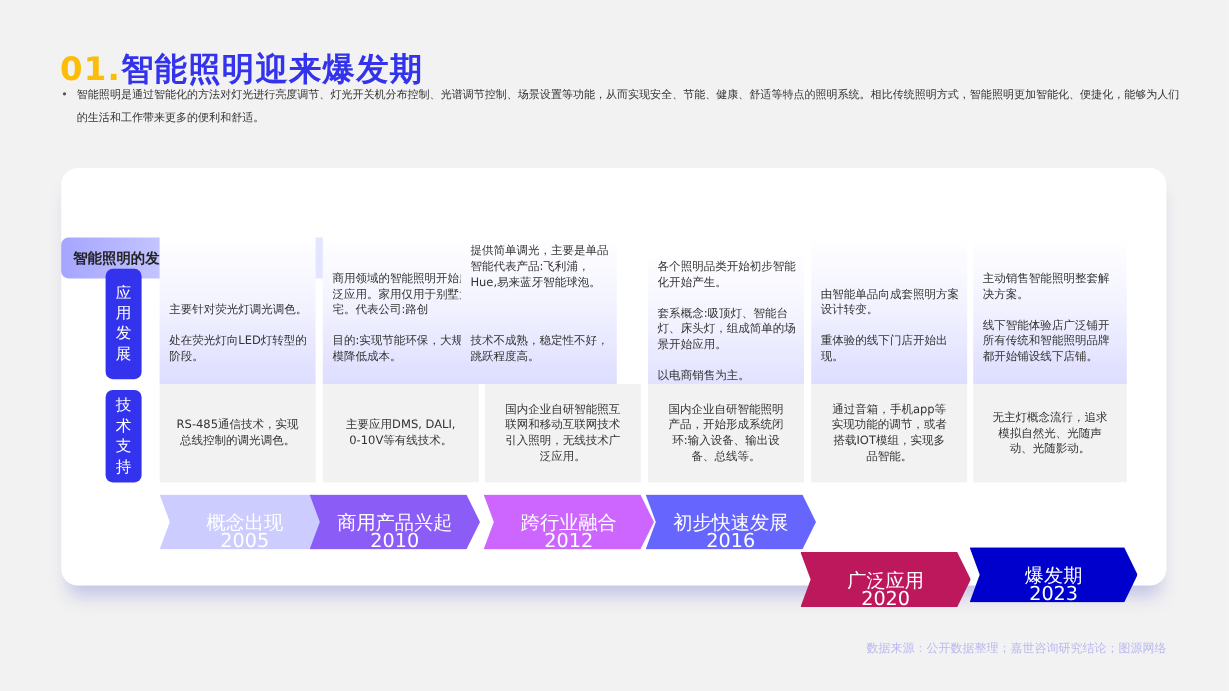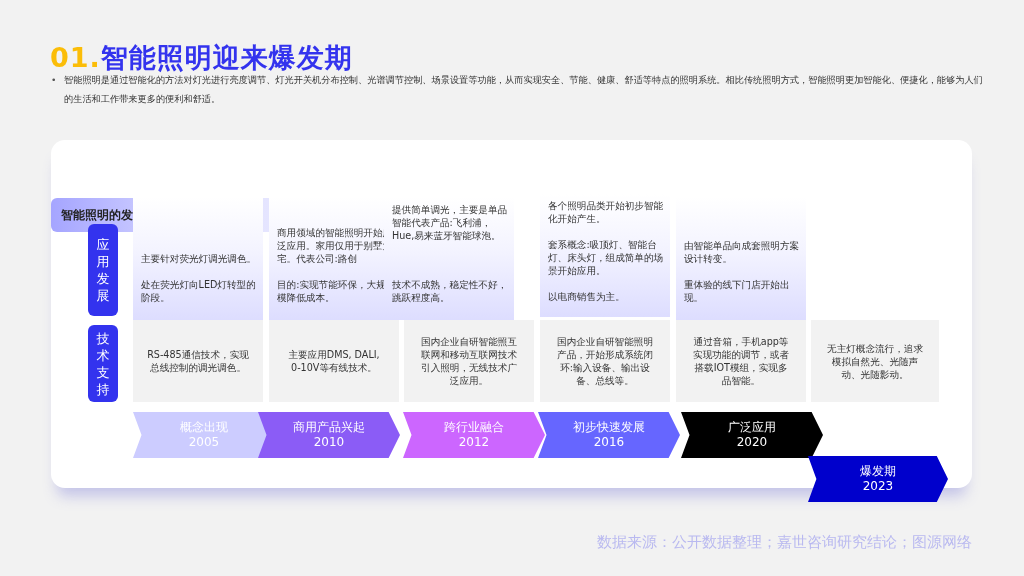--- a/index.html
+++ b/index.html
@@ -54,27 +54,27 @@
   .app-cell p + p { margin-top: 13px; }
   .tech-cell {
     position: absolute; height: 82px;
     background: #f2f2f2;
     font-size: 9.6px; line-height: 13px; color: #333;
     display: flex; align-items: center; justify-content: center; text-align: center;
     padding: 4px 14px;
   }
   .chev {
     position: absolute; top: 272px; height: 46px;
-    color: #fff; font-size: 12px; line-height: 15px; text-align: center;
-    display: flex; flex-direction: column; justify-content: center;
+    color: #fff; font-size: 16px; line-height: 15px; text-align: center;
+    display: flex; flex-direction: column; justify-content: flex-end;
     clip-path: polygon(0 0, 92% 0, 100% 50%, 92% 100%, 0 100%, 6% 50%);
   }
   .source {
     position: absolute; right: 52px; top: 533px;
-    font-size: 15px; color: #b9b9f0;
+    font-size: 10px; color: #b9b9f0;
   }
 </style>
 </head>
 <body>
 
 <div class="title">
   <span class="num">01.</span>
   <span class="text">智能照明迎来爆发期</span>
 </div>
 
@@ -109,52 +109,56 @@
     <p>目的:实现节能环保，大规模降低成本。</p>
   </div>
   <div class="tech-cell" style="left:218px;top:180px;width:130px;">主要应用DMS, DALI, 0-10V等有线技术。</div>
 
   <div class="app-cell" style="left:333px;top:57px;width:130px;gap:23px;">
     <p>提供简单调光，主要是单品智能代表产品:飞利浦，Hue,易来蓝牙智能球泡。</p>
     <p>技术不成熟，稳定性不好，跳跃程度高。</p>
   </div>
   <div class="tech-cell" style="left:353px;top:180px;width:130px;">国内企业自研智能照互联网和移动互联网技术引入照明，无线技术广泛应用。</div>
 
-  <div class="app-cell" style="left:489px;top:54px;width:130px;padding-bottom:14px;">
+  <div class="app-cell" style="left:489px;top:71px;width:130px;padding-bottom:14px;">
     <p>各个照明品类开始初步智能化开始产生。</p>
     <p>套系概念:吸顶灯、智能台灯、床头灯，组成简单的场景开始应用。</p>
     <p>以电商销售为主。</p>
   </div>
   <div class="tech-cell" style="left:489px;top:180px;width:130px;">国内企业自研智能照明产品，开始形成系统闭环:输入设备、输出设备、总线等。</div>
 
   <div class="app-cell" style="left:625px;top:57px;width:130px;">
     <p>由智能单品向成套照明方案设计转变。</p>
     <p>重体验的线下门店开始出现。</p>
   </div>
   <div class="tech-cell" style="left:625px;top:180px;width:130px;">通过音箱，手机app等实现功能的调节，或者搭载IOT模组，实现多品智能。</div>
 
+  <div class="app-cell" style="left:760px;top:57px;width:128px;">
+    <p>主动销售智能照明整套解决方案。</p>
+    <p>线下智能体验店广泛铺开所有传统和智能照明品牌都开始铺设线下店铺。</p>
+  </div>
   <div class="tech-cell" style="left:760px;top:180px;width:128px;text-align:center;">无主灯概念流行，追求模拟自然光、光随声动、光随影动。</div>
 
   <div class="chev" style="left:82px;width:142px;background:#ccccff;">
     <span>概念出现</span>
     <span>2005</span>
   </div>
   <div class="chev" style="left:207px;width:142px;background:#8b5cf6;">
     <span>商用产品兴起</span>
     <span>2010</span>
   </div>
   <div class="chev" style="left:352px;width:142px;background:#cc66ff;">
     <span>跨行业融合</span>
     <span>2012</span>
   </div>
   <div class="chev" style="left:487px;width:142px;background:#6666ff;">
     <span>初步快速发展</span>
     <span>2016</span>
   </div>
-  <div class="chev" style="left:630px;width:142px;background:#000000;">
+  <div class="chev" style="left:616px;width:142px;background:#be185d;margin-top:48px;">
     <span>广泛应用</span>
     <span>2020</span>
   </div>
   <div class="chev" style="left:757px;width:140px;background:#0000cc;margin-top:44px;">
     <span>爆发期</span>
     <span>2023</span>
   </div>
 </div>
 
 <div class="source">数据来源：公开数据整理；嘉世咨询研究结论；图源网络</div>

